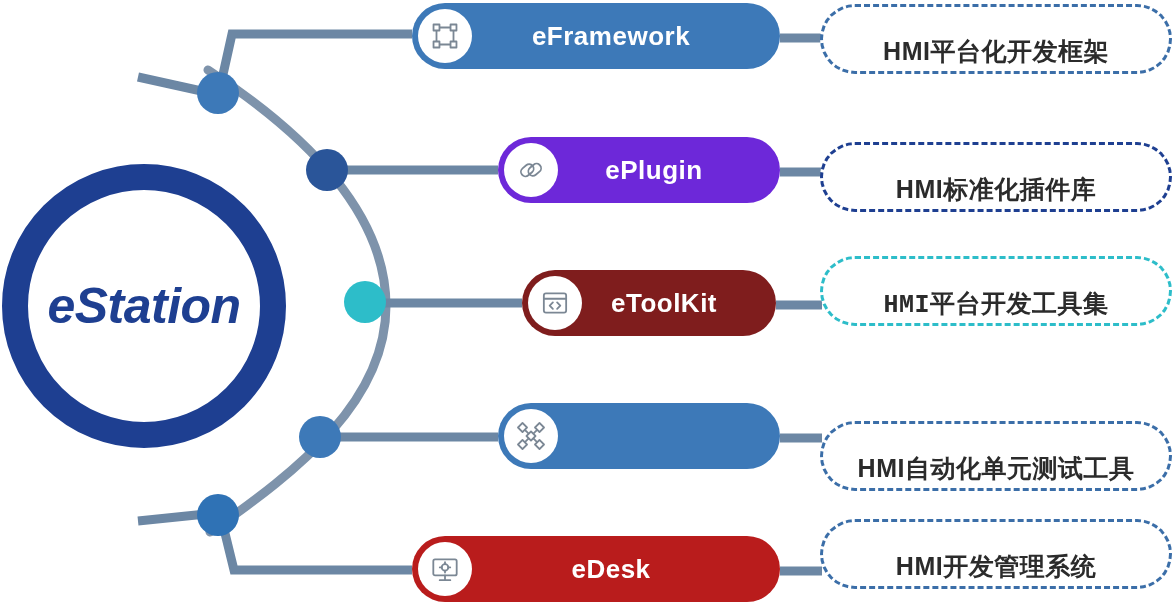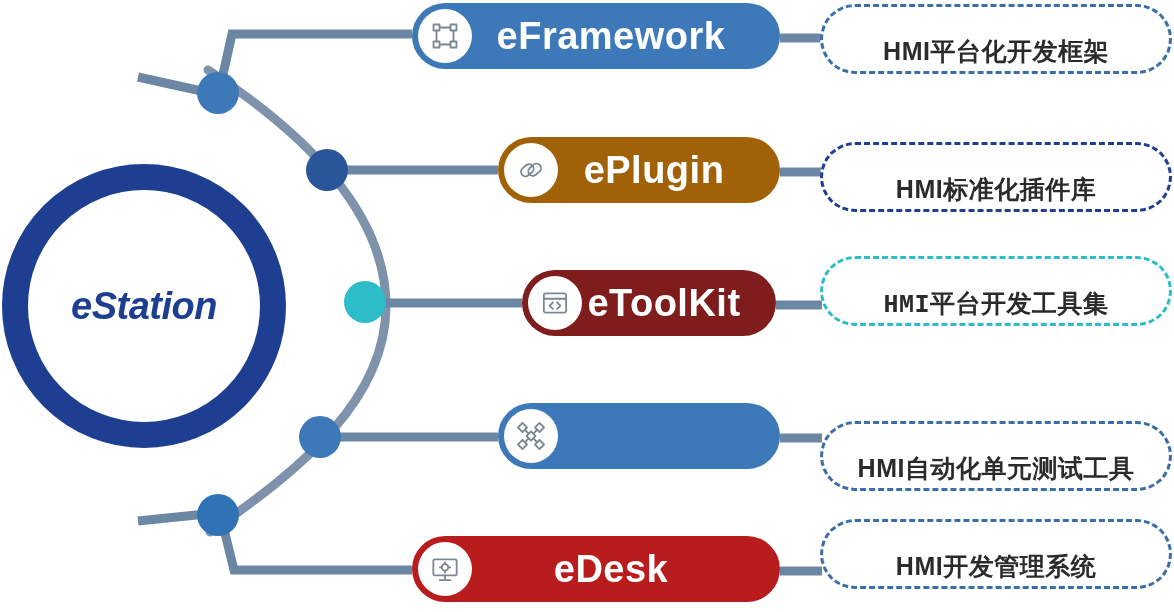--- a/index.html
+++ b/index.html
@@ -20,21 +20,21 @@
     position:absolute;
     left:2px;top:164px;
     width:284px;height:284px;
     border-radius:50%;
     box-sizing:border-box;
     border:26px solid #1e3f91;
     background:#ffffff;
     display:flex;align-items:center;justify-content:center;
   }
   .hub-label{
-    font-size:38px;
+    font-size:50px;
     font-weight:bold;
     font-style:italic;
     color:#1e3f91;
     letter-spacing:-0.5px;
     white-space:nowrap;
   }
 
   
   .pill{
     position:absolute;
@@ -49,21 +49,21 @@
     width:54px;height:54px;
     border-radius:50%;
     background:#ffffff;
     flex:0 0 auto;
     display:flex;align-items:center;justify-content:center;
   }
   .pill-text{
     flex:1 1 auto;
     text-align:center;
     color:#ffffff;
-    font-size:38px;
+    font-size:26px;
     font-weight:bold;
     letter-spacing:0.5px;
     padding-right:30px;
     white-space:nowrap;
   }
 
   
   .desc{
     position:absolute;
     left:820px;
@@ -140,21 +140,21 @@
             <rect x="21.2" y="5.2" width="5.6" height="5.6" fill="#fff"></rect>
             <rect x="5.2" y="21.2" width="5.6" height="5.6" fill="#fff"></rect>
             <rect x="21.2" y="21.2" width="5.6" height="5.6" fill="#fff"></rect>
           </svg>
         </div>
         <span class="pill-text">eFramework</span>
       </div>
       <div class="desc" style="top: 4px; border-color: rgb(59, 110, 168);">
         <span class="desc-text">HMI平台化开发框架</span>
       </div>
-      <div class="pill" style="left: 498px; top: 137px; width: 282px; background: #a16207;">
+      <div class="pill" style="left: 498px; top: 137px; width: 282px; background: #6d28d9;">
         <div class="pill-badge">
           <svg viewBox="0 0 32 32" width="34" height="34" fill="none" stroke="#7b8794" stroke-width="1.7" stroke-linecap="round" stroke-linejoin="round">
             <rect x="6" y="12" width="13" height="8.5" rx="4.25" transform="rotate(-40 12.5 16.25)"></rect>
             <rect x="13" y="11.5" width="13" height="8.5" rx="4.25" transform="rotate(-40 19.5 15.75)"></rect>
           </svg>
         </div>
         <span class="pill-text">ePlugin</span>
       </div>
       <div class="desc" style="top: 142px; border-color: rgb(30, 63, 145);">
         <span class="desc-text">HMI标准化插件库</span>

